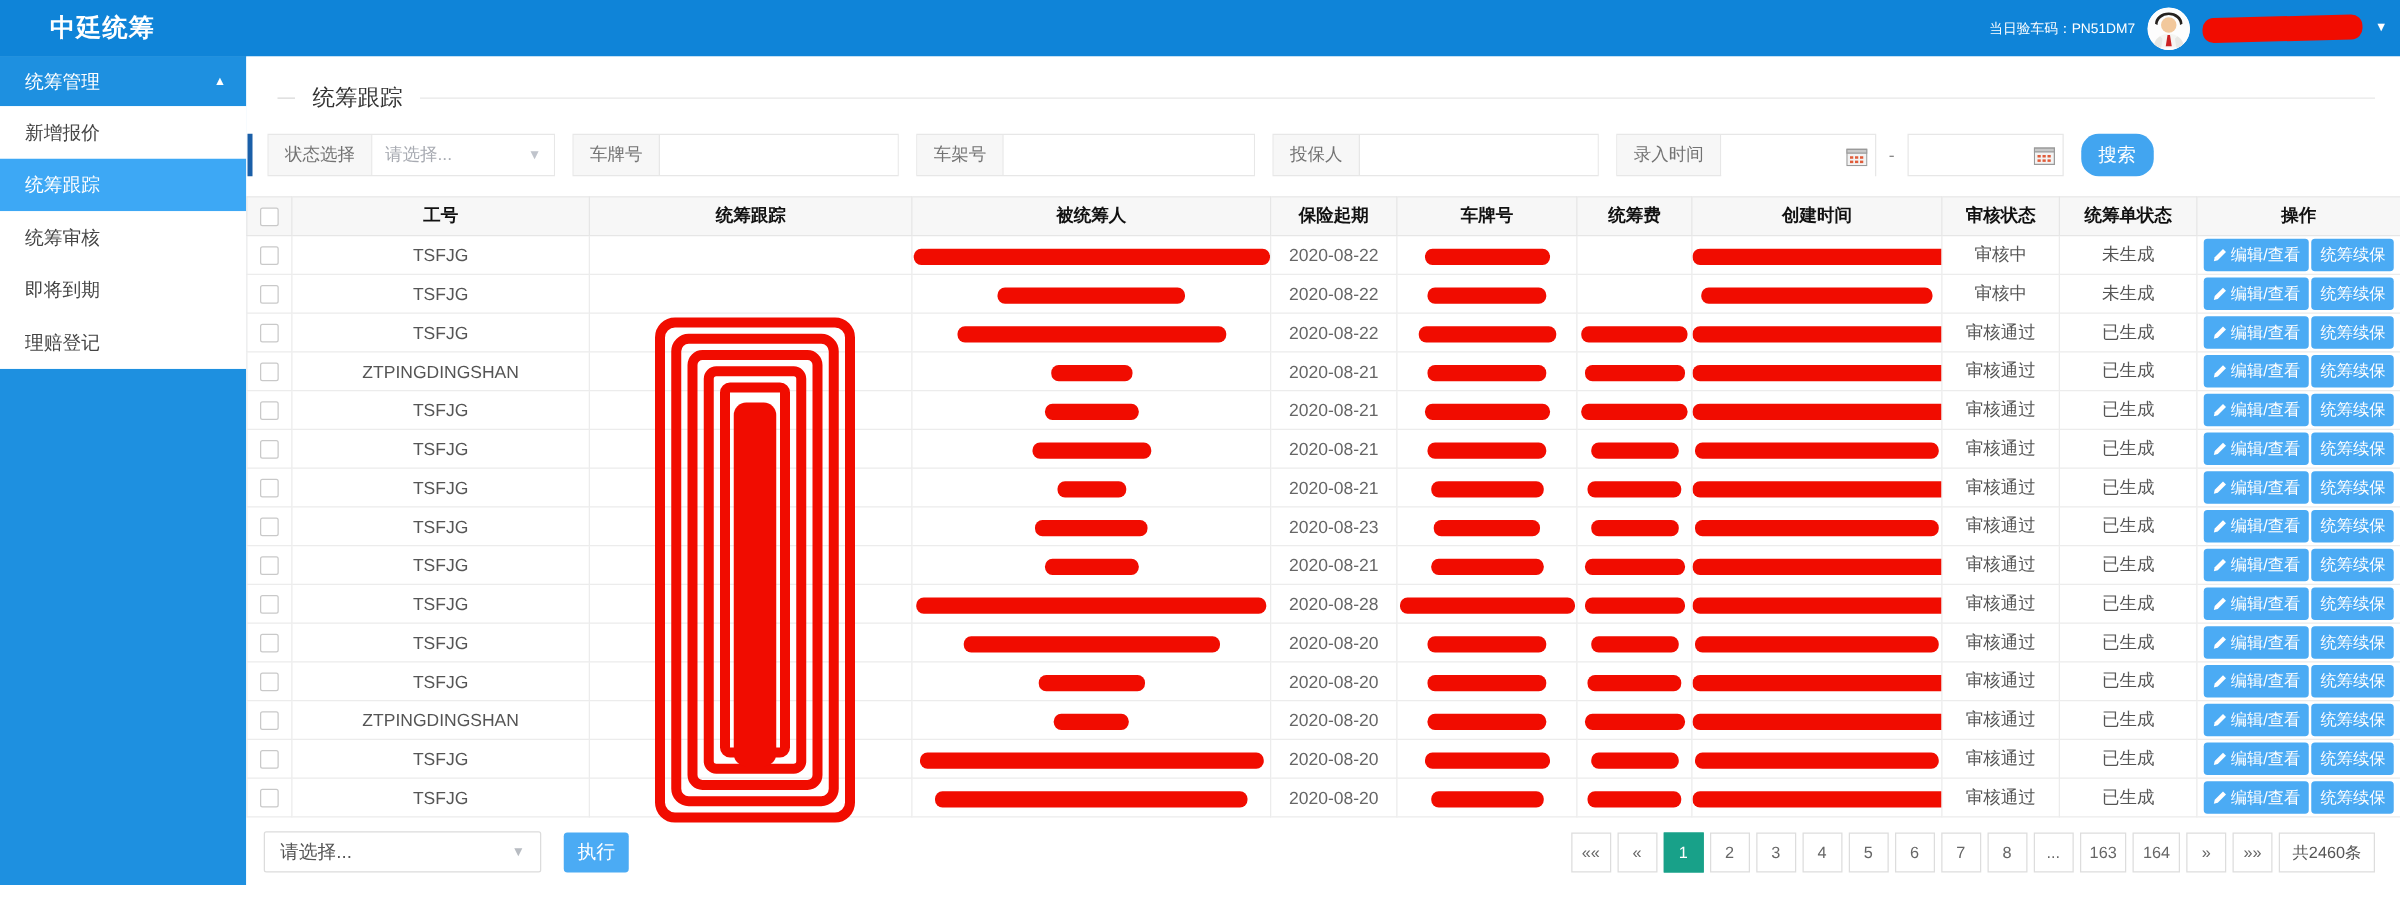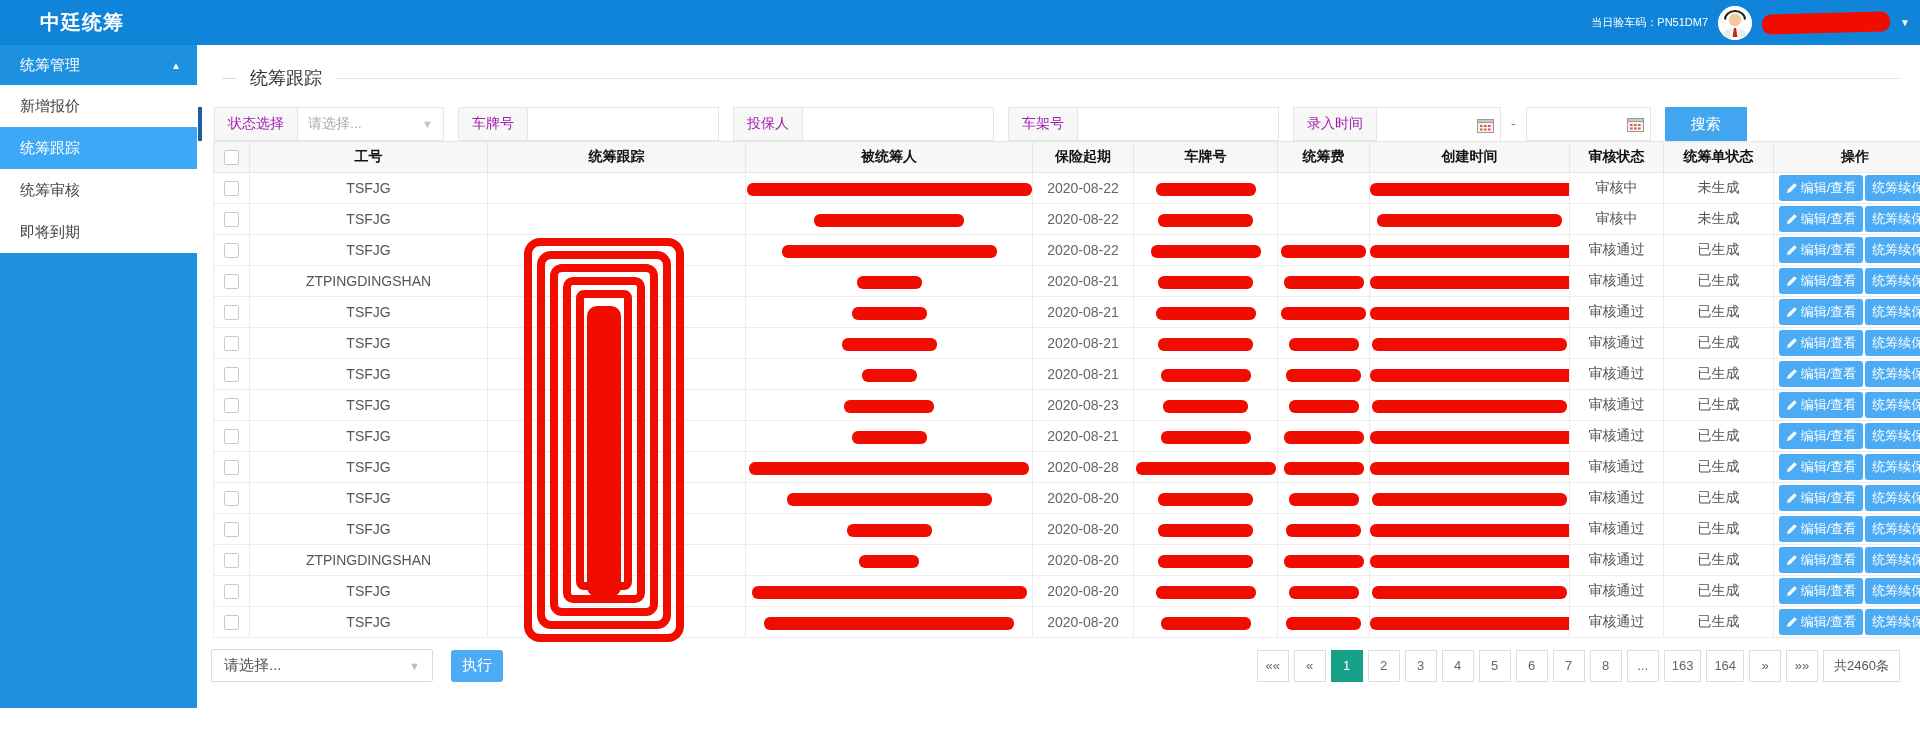--- a/index.html
+++ b/index.html
@@ -33,35 +33,35 @@
   .title-row{display:flex;align-items:center;height:26px;margin:20px 20px 0 25px;}
   .title-dash{width:14px;height:1px;background:#d8d8d8;}
   .page-title{font-size:18px;font-weight:400;color:#333;margin:0 14px;white-space:nowrap;}
   .title-rule{flex:1;height:1px;background:#e8e8e8;}
 
   
   .filters{display:flex;align-items:center;margin:16px 0 0 1px;height:34px;}
   .filter-accent{width:4px;height:34px;background:#1a5fa8;margin-right:12px;flex:0 0 4px;}
   .fgroup{display:flex;align-items:stretch;height:34px;border:1px solid #e7e7e7;background:#fff;margin-right:14px;}
   .flabel{display:flex;align-items:center;padding:0 13px;background:#f7f7f7;font-size:14px;
-    color:#a21caf;border-right:1px solid #e7e7e7;white-space:nowrap;}
+    color:#737373;border-right:1px solid #e7e7e7;white-space:nowrap;}
   .finput{border:none;outline:none;padding:0 10px;font-size:14px;color:#555;background:#fff;}
   .fselect-box{display:flex;align-items:center;justify-content:space-between;width:145px;
     padding:0 10px;color:#a8abb2;font-size:14px;cursor:pointer;background:#fff;}
   .fselect-box .caret{color:#c0c4cc;font-size:11px;}
   .datebox{display:flex;align-items:center;height:34px;border:1px solid #e7e7e7;background:#fff;
     padding:0 6px 0 4px;}
   .datebox .finput{width:96px;padding:0 4px;}
   .cal-icon{width:17px;height:15px;flex:0 0 17px;cursor:pointer;}
   .range-sep{color:#888;margin:0 10px;font-size:14px;}
-  .search-btn{width:82px;height:34px;background:#42a5f0;color:#fff;border:none;border-radius:1px;
+  .search-btn{width:58px;height:34px;background:#42a5f0;color:#fff;border:none;border-radius:14px;
     font-size:15px;cursor:pointer;margin-left:14px;}
 
   
-  .table-wrap{position:relative;width:1723px;padding-left:16px;}
+  .table-wrap{position:relative;margin-top:16px;width:1723px;}
   table{width:1723px;border-collapse:collapse;table-layout:fixed;}
   th{height:31px;background:#f7f7f7;border:1px solid #e6e6e6;font-size:14px;font-weight:bold;
     color:#111;text-align:center;white-space:nowrap;}
   td{height:31px;border:1px solid #ececec;font-size:14px;color:#555;text-align:center;
     white-space:nowrap;overflow:hidden;background:#fff;}
   td.date{color:#666;}
   .cb{width:15px;height:15px;border:1px solid #c9c9c9;border-radius:2px;background:#fff;
     margin:0 auto;cursor:pointer;}
   .redact{display:inline-block;height:13px;background:#f10c00;border-radius:6px;vertical-align:middle;}
   .btn-sm{background:#4babf4;color:#fff;font-size:13px;border:none;border-radius:3px;
@@ -116,20 +116,21 @@
 <aside class="sidebar">
   <div class="side-group">
     <span>统筹管理</span>
     <span class="caret">▲</span>
   </div>
   <div class="side-menu" id="sidemenu">
       <div class="side-item">新增报价</div>
       <div class="side-item active">统筹跟踪</div>
       <div class="side-item">统筹审核</div>
       <div class="side-item">即将到期</div>
+      <div class="side-item">理赔登记</div>
     </div>
 </aside>
 
 <main class="main">
 
   <div class="title-row">
     <span class="title-dash"></span>
     <h1 class="page-title">统筹跟踪</h1>
     <span class="title-rule"></span>
   </div>
@@ -144,27 +145,27 @@
         <span class="caret">▼</span>
       </span>
     </div>
 
     <div class="fgroup">
       <span class="flabel">车牌号</span>
       <input class="finput" style="width: 190px;">
     </div>
 
     <div class="fgroup">
+      <span class="flabel">车架号</span>
+      <input class="finput" style="width: 200px;">
+    </div>
+
+    <div class="fgroup">
       <span class="flabel">投保人</span>
       <input class="finput" style="width: 190px;">
-    </div>
-
-    <div class="fgroup">
-      <span class="flabel">车架号</span>
-      <input class="finput" style="width: 200px;">
     </div>
 
     <div class="fgroup" style="margin-right:0">
       <span class="flabel">录入时间</span>
       <span class="datebox" style="border:none">
         <input class="finput" style="">
         <svg class="cal-icon" viewBox="0 0 17 15">
           <rect x="0.5" y="1.5" width="16" height="13" fill="#f3f3f3" stroke="#9a9a9a"></rect>
           <rect x="0.5" y="1.5" width="16" height="3" fill="#c9c9c9" stroke="#9a9a9a"></rect>
           <rect x="3" y="7" width="2.6" height="2" fill="#e05c3a"></rect>

